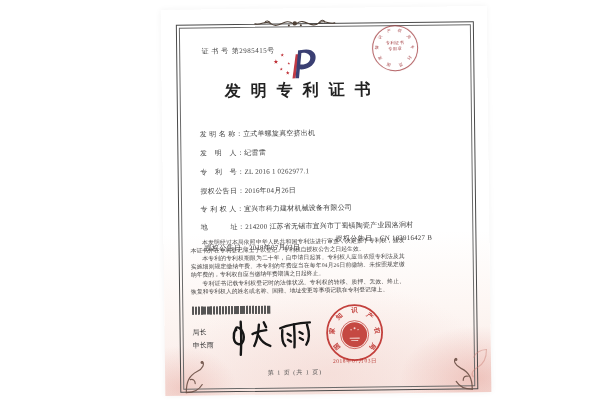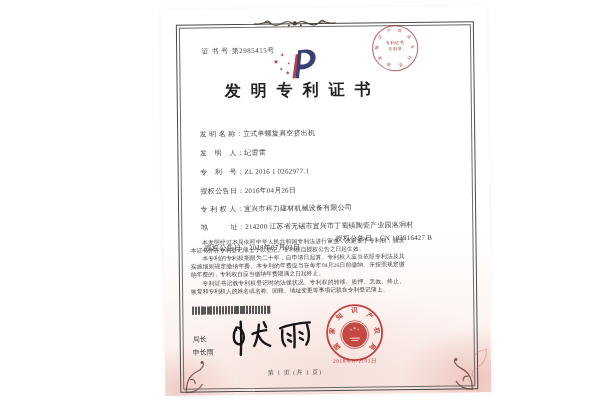--- a/index.html
+++ b/index.html
@@ -52,21 +52,21 @@
   .paras p{margin:0;text-indent:2em;}
 
   .barcode{
     position:absolute;left:12px;top:281px;width:78px;height:8px;opacity:.85;
     background:
       repeating-linear-gradient(90deg,#3a3a3a 0 1.5px,transparent 1.5px 3px),
       repeating-linear-gradient(90deg,#3a3a3a 0 1px,transparent 1px 5.5px),
       repeating-linear-gradient(90deg,#3a3a3a 0 2px,transparent 2px 9px);
   }
 
-  .signer{position:absolute;left:12px;top:308px;font-size:7px;color:#3c3c3c;line-height:1.9;}
+  .signer{position:absolute;left:12px;top:301px;font-size:7px;color:#3c3c3c;line-height:1.9;}
   .signature{position:absolute;left:48px;top:291px;width:92px;height:40px;transform:rotate(-3deg);}
 
   .corner-stamp{
     position:absolute;left:195px;top:2px;width:46px;height:46px;border-radius:50%;
     border:1.5px solid rgba(158,52,56,.8);box-sizing:border-box;
     box-shadow:0 0 1px rgba(158,52,56,.4);opacity:.92;
   }
   .corner-stamp svg{position:absolute;inset:0;width:43px;height:43px;}
   .corner-stamp svg text{font-size:4px;fill:#9e3438;font-family:"Liberation Serif",serif;}
   .stamp-center{position:absolute;left:0;top:14px;width:100%;text-align:center;

